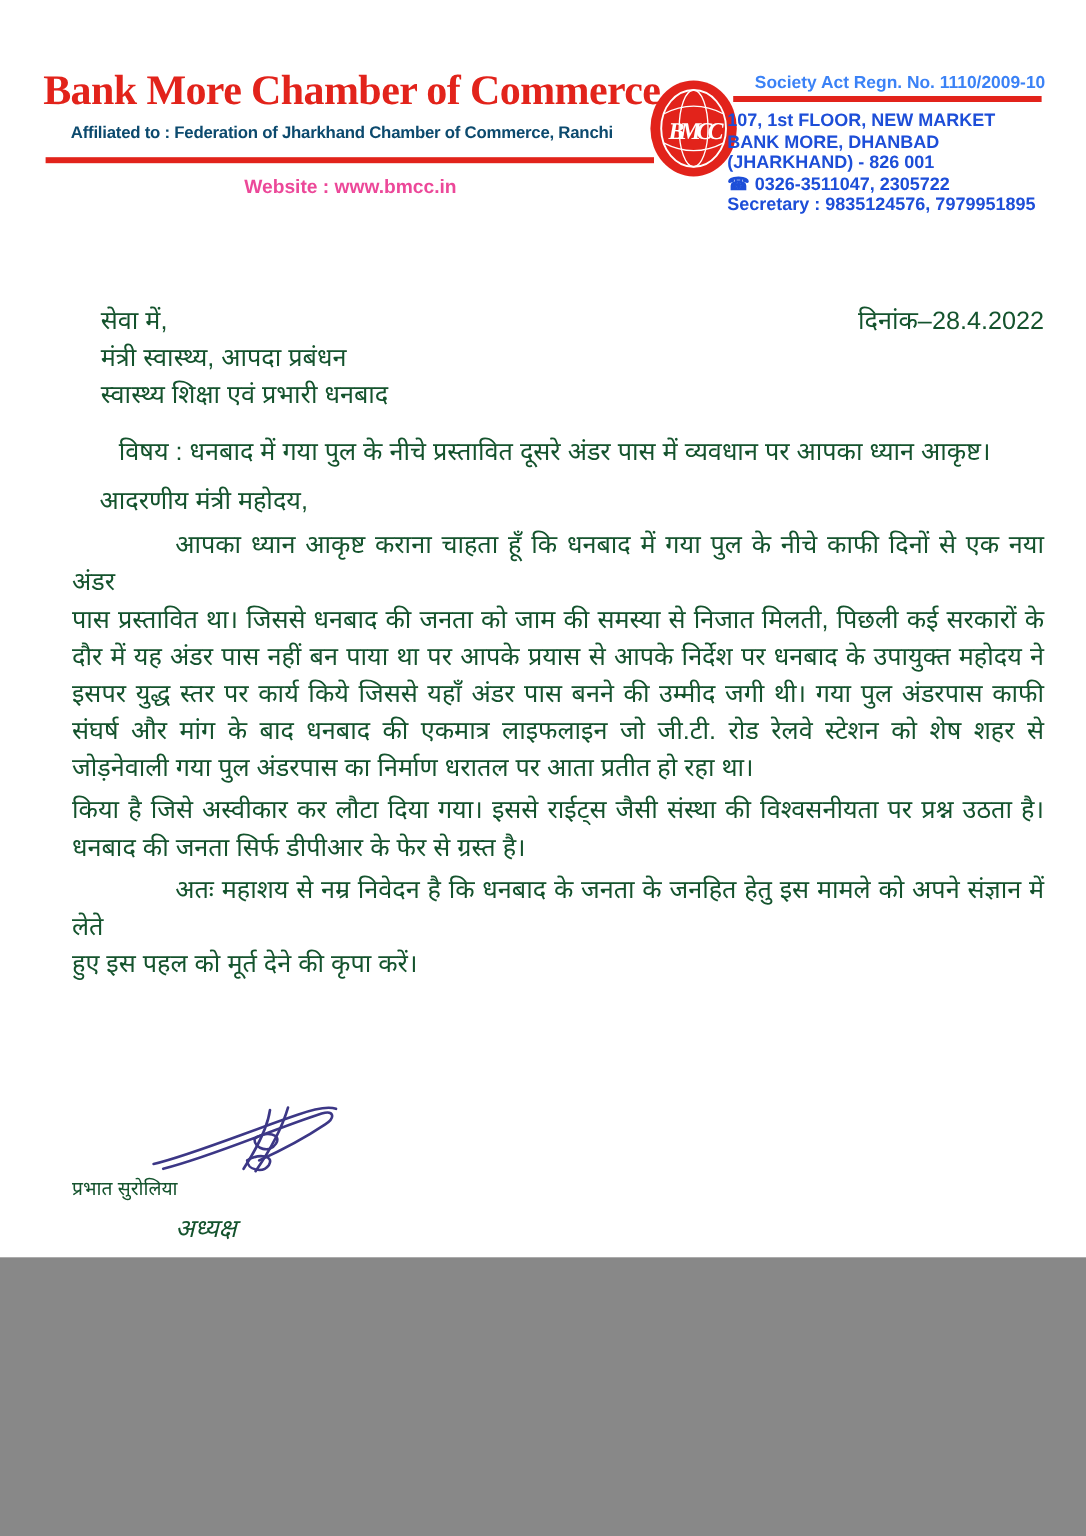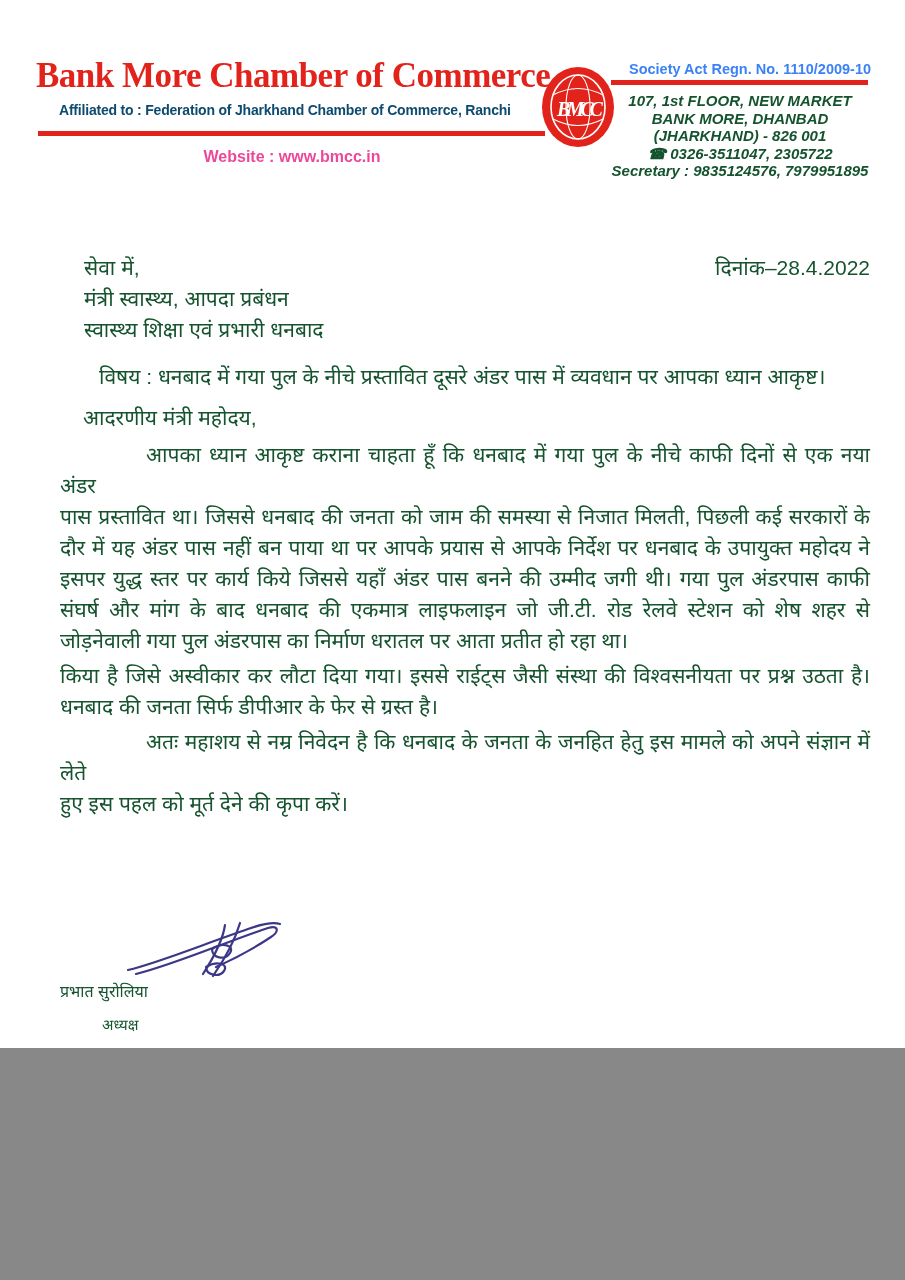--- a/index.html
+++ b/index.html
@@ -36,43 +36,43 @@
   }
   .logo{
     position:absolute;left:541px;top:66px;width:74px;height:82px;
   }
   .regn{
     position:absolute;left:629px;top:61px;
     font-size:14.5px;font-weight:bold;color:#3b82f6;white-space:nowrap;
   }
   .address-block{
     position:absolute;left:606px;top:92px;width:268px;
-    text-align:center;font-size:15px;font-weight:bold;color:#14532d;
-    line-height:17.5px;white-space:nowrap;font-style:italic;
+    text-align:left;font-size:15px;font-weight:bold;color:#1d4ed8;
+    line-height:17.5px;white-space:nowrap;
   }
   .address-block > div{white-space:nowrap;}
   
   .letter{
     position:absolute;left:60px;top:252px;width:810px;
     font-size:21px;color:#14532d;line-height:31px;
   }
   .to-date-row{display:flex;justify-content:space-between;}
   .to-label{margin-left:24px;}
   .recipient div{margin-left:24px;}
   .subject{margin-top:16px;padding-left:39px;}
   .greeting{margin-top:10px;margin-left:23px;}
   .paras{margin-top:6px;}
   .para{margin-top:4px;}
   .pline{text-align:justify;text-align-last:justify;}
   .pline.first{text-indent:86px;}
   .pline.last{text-align-last:left;}
   .sig-block{margin-top:99px;}
   .sig-scrawl{margin-left:64px;display:block;}
   .sig-name{margin-top:-4px;font-size:16px;}
-  .sig-title{margin-left:42px;margin-top:2px;font-size:15px;}
+  .sig-title{margin-left:86px;margin-top:2px;font-size:21px;font-style:italic;}
 </style>
 </head>
 <body>
 
 <div class="page">
 
   <div class="org-name">Bank More Chamber of Commerce</div>
   <div class="affiliation">Affiliated to : Federation of Jharkhand Chamber of Commerce, Ranchi</div>
   <div class="rule-left"></div>
   <div class="rule-right"></div>

